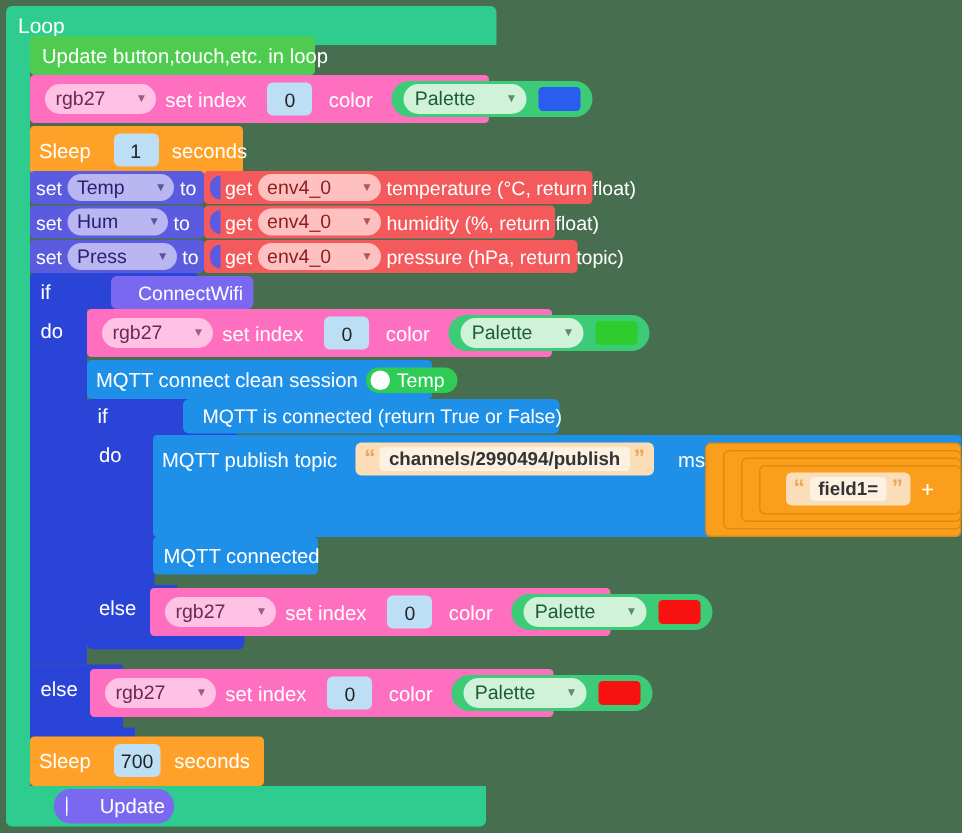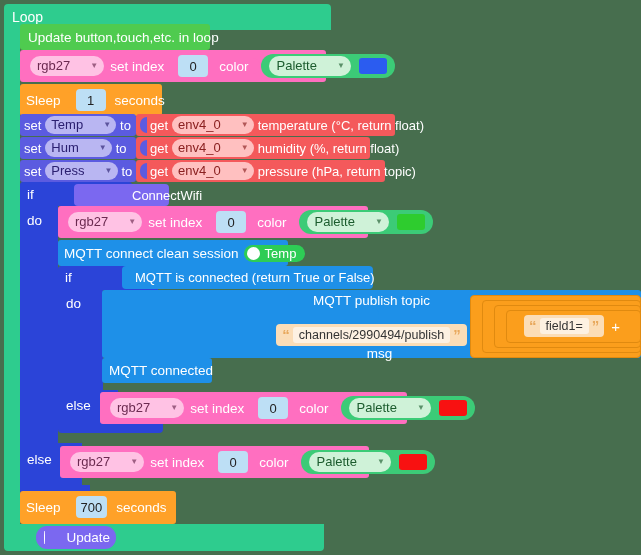--- a/index.html
+++ b/index.html
@@ -81,21 +81,21 @@
   
   .strblk{
     display:inline-flex;align-items:center;gap:3px;
     background:#FBDDB7;
     color:#7a4a12;
     border-radius:4px;
     padding:2px 5px;
     font-size:13px;
   }
   .strblk .q{color:#E8A85C;font-size:15px;font-weight:bold;line-height:12px;}
-  .strval{background:#FDF1E2;color:#333;border-radius:3px;padding:1px 6px;font-size:12.5px;}
+  .strval{background:#FDF1E2;color:#333;border-radius:3px;padding:1px 6px;font-size:12.5px;font-weight:bold;}
 
   
   .toggle{
     display:inline-flex;align-items:center;gap:5px;
     background:#2ECC55;border-radius:11px;
     padding:1px 9px 1px 3px;margin-left:5px;
   }
   .toggle .knob{width:13px;height:13px;border-radius:50%;background:#fff;display:inline-block;}
   .toggle .tlab{color:#fff;font-size:13px;}
   .lbl{position:absolute;color:#fff;font-size:13.5px;}
@@ -200,21 +200,21 @@
       <span>env4_0</span>
       <span class="car">▼</span>
     </span>
     <span>pressure (hPa, return topic)</span>
   </div>
 
   <div class="blk" style="left:20px;top:182px;width:112px;height:24px;background:#2B44D8;border-radius:3px 3px 0 0;"></div>
   <div class="lbl" style="left:27px;top:187px;">if</div>
 
   <div class="blk" style="left:74px;top:184px;width:95px;height:22px;background:#7B68F0;border-radius:4px;"></div>
-  <div class="lbl" style="left:92px;top:188px;font-size:13px;margin-left:40px;">ConnectWifi</div>
+  <div class="lbl" style="left:92px;top:188px;font-size:13px;">ConnectWifi</div>
 
   <div class="blk" style="left:20px;top:206px;width:38px;height:237px;background:#2B44D8;"></div>
   <div class="lbl" style="left:27px;top:213px;">do</div>
 
   <div class="blk" style="left:58px;top:206px;width:310px;height:32px;background:#FF6FC0;border-radius:3px;"></div>
   <div class="blk bar" style="left:58px;top:209px;width:310px;height:26px;background:none;">
     <span class="dd dd-pink">
       <span>rgb27</span>
       <span class="car">▼</span>
     </span>
@@ -243,21 +243,21 @@
 
   <div class="blk" style="left:58px;top:266px;width:100px;height:24px;background:#2B44D8;border-radius:3px 3px 0 0;"></div>
   <div class="lbl" style="left:65px;top:270px;">if</div>
   <div class="blk" style="left:122px;top:266px;width:251px;height:23px;background:#1E90E8;border-radius:4px;"></div>
   <div class="lbl" style="left:135px;top:270px;font-size:13px;">MQTT is connected (return True or False)</div>
 
   <div class="blk" style="left:58px;top:290px;width:45px;height:133px;background:#2B44D8;"></div>
   <div class="lbl" style="left:66px;top:296px;">do</div>
 
   <div class="blk" style="left:102px;top:290px;width:539px;height:68px;background:#1E90E8;border-radius:3px;"></div>
-  <div class="blk bar" style="left:102px;top:293px;width:539px;height:26px;background:none;flex-direction:column;">
+  <div class="blk bar" style="left:102px;top:293px;width:539px;height:26px;background:none;">
     <span>MQTT publish topic</span>
     <span style="color:#1E90E8;margin-left:6px;"><span class="tab"></span></span>
     <span class="strblk" style="padding:3px 6px;">
       <span class="q">“</span>
       <span class="strval">channels/2990494/publish</span>
       <span class="q">”</span>
     </span>
     <span style="margin-left:16px;">msg</span>
   </div>
 

